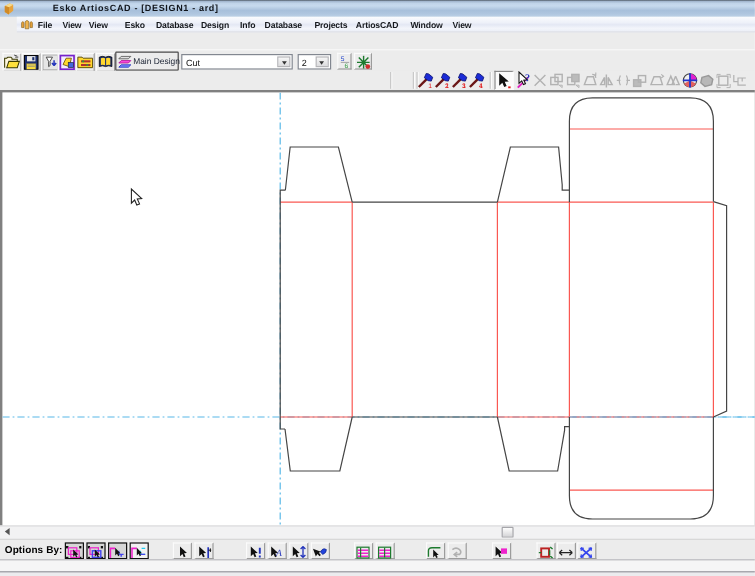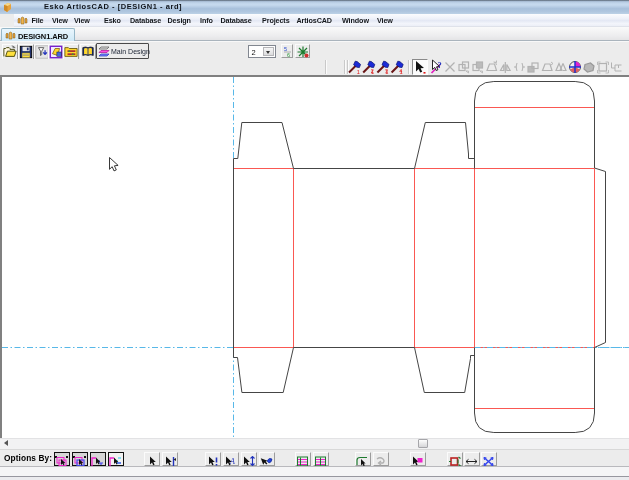--- a/index.html
+++ b/index.html
@@ -69,30 +69,20 @@
     <span class="mi" style="left:116px">Database</span>
     <span class="mi" style="left:153.5px">Design</span>
     <span class="mi" style="left:186px">Info</span>
     <span class="mi" style="left:206.5px">Database</span>
     <span class="mi" style="left:248px">Projects</span>
     <span class="mi" style="left:282.5px">ArtiosCAD</span>
     <span class="mi" style="left:328px">Window</span>
     <span class="mi" style="left:363px">View</span>
   </div>
 
-  <div class="abs" id="tabrow">
-    <div class="abs" id="tab">
-      <svg class="abs" style="left:3px;top:1px" width="11" height="11" viewBox="0 0 11 11">
-        <path d="M1,8 L1,4 Q2,2 3,4 L3,8 Z" fill="#e8a33d" stroke="#7a5a18" stroke-width="0.5"></path>
-        <path d="M4,9 L4,3 Q5.5,1 7,3 L7,9 Z" fill="#f0b44e" stroke="#7a5a18" stroke-width="0.5"></path>
-        <path d="M8,8 L8,4 Q9,2 10,4 L10,8 Z" fill="#e8a33d" stroke="#7a5a18" stroke-width="0.5"></path>
-      </svg>
-      <span class="abs" id="tab-label">DESIGN1.ARD</span>
-    </div>
-  </div>
 
   <div class="abs" id="tb1">
 
     <div class="tbtn raised" style="left:2px;top:2px"><svg width="14" height="14" viewBox="0 0 16 16">
       <path d="M1,13 L1,4 L3,4 L4,3 L7,3 L8,4 L8,5 L13,5 L13,7" fill="#fff8e0" stroke="#3a3a00" stroke-width="1"></path>
       <path d="M3,13 L5,7 L15,7 L13,13 Z" fill="#ffe13d" stroke="#3a3a00" stroke-width="1"></path>
       <path d="M10,1 l3,1 m-2,1 l3,0" stroke="#333" stroke-width="0.8" fill="none"></path>
         </svg></div>
 
     <div class="tbtn raised" style="left:18px;top:2px"><svg width="14" height="14" viewBox="0 0 16 16">
@@ -131,20 +121,26 @@
 
     <div class="abs" style="left:96px;top:1px;width:53px;height:16px;background:#ececec;border:1px solid #4a4a4a;border-radius:1px">
       <svg class="abs" style="left:1px;top:2px" width="12" height="11" viewBox="0 0 12 11">
         <path d="M1,3 L3,1 L11,1 L9,3 Z" fill="#e0e0e0" stroke="#555" stroke-width="0.7"></path>
         <path d="M1,6.5 L3,4.5 L11,4.5 L9,6.5 Z" fill="#ff4ee0" stroke="#aa1090" stroke-width="0.7"></path>
         <path d="M1,10 L3,8 L11,8 L9,10 Z" fill="#7a88ff" stroke="#2233bb" stroke-width="0.7"></path>
       </svg>
       <span class="abs" style="left:14px;top:3.5px;font-size:7px;color:#202838">Main Design</span>
     </div>
 
+    <div class="abs" style="left:151px;top:3px;width:93px;height:13px;background:#fff;border:1px solid #828790">
+      <span class="abs" style="left:3px;top:2px;font-size:7.5px;color:#111">Cut</span>
+      <div class="abs" style="right:1px;top:1px;width:11px;height:9px;background:linear-gradient(180deg,#f6f6f6,#dcdcde);border:1px solid #b5b5b8">
+        <div class="abs" style="left:2.5px;top:3px;width:0;height:0;border-left:2.5px solid transparent;border-right:2.5px solid transparent;border-top:3.5px solid #333"></div>
+      </div>
+    </div>
 
     <div class="abs" style="left:247.5px;top:3px;width:28px;height:13px;background:#fff;border:1px solid #828790">
       <span class="abs" style="left:3px;top:2px;font-size:7.5px;color:#111">2</span>
       <div class="abs" style="right:1px;top:1px;width:11px;height:9px;background:linear-gradient(180deg,#f6f6f6,#dcdcde);border:1px solid #b5b5b8">
         <div class="abs" style="left:2.5px;top:3px;width:0;height:0;border-left:2.5px solid transparent;border-right:2.5px solid transparent;border-top:3.5px solid #333"></div>
       </div>
     </div>
 
     <div class="abs raised" style="left:281px;top:2px;width:12px;height:14px;background:#ececec">
       <svg width="10" height="12" viewBox="0 0 10 12" style="margin:1px">

